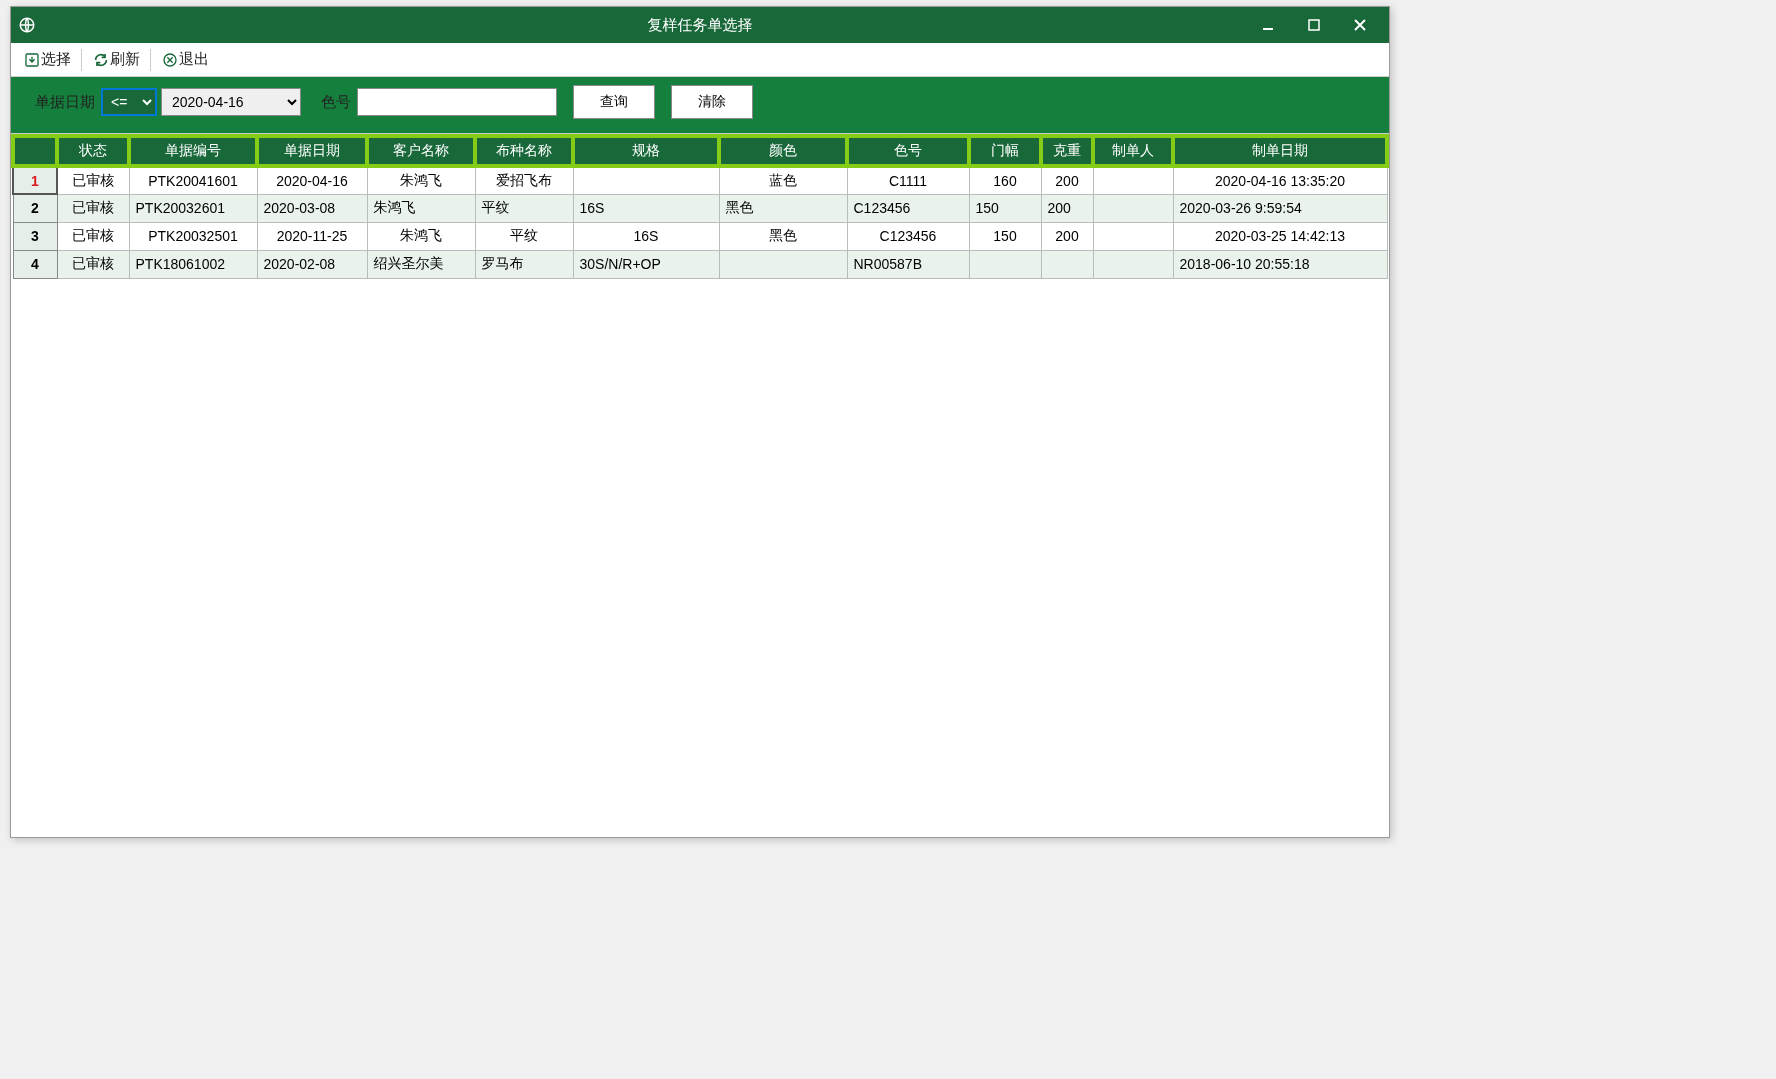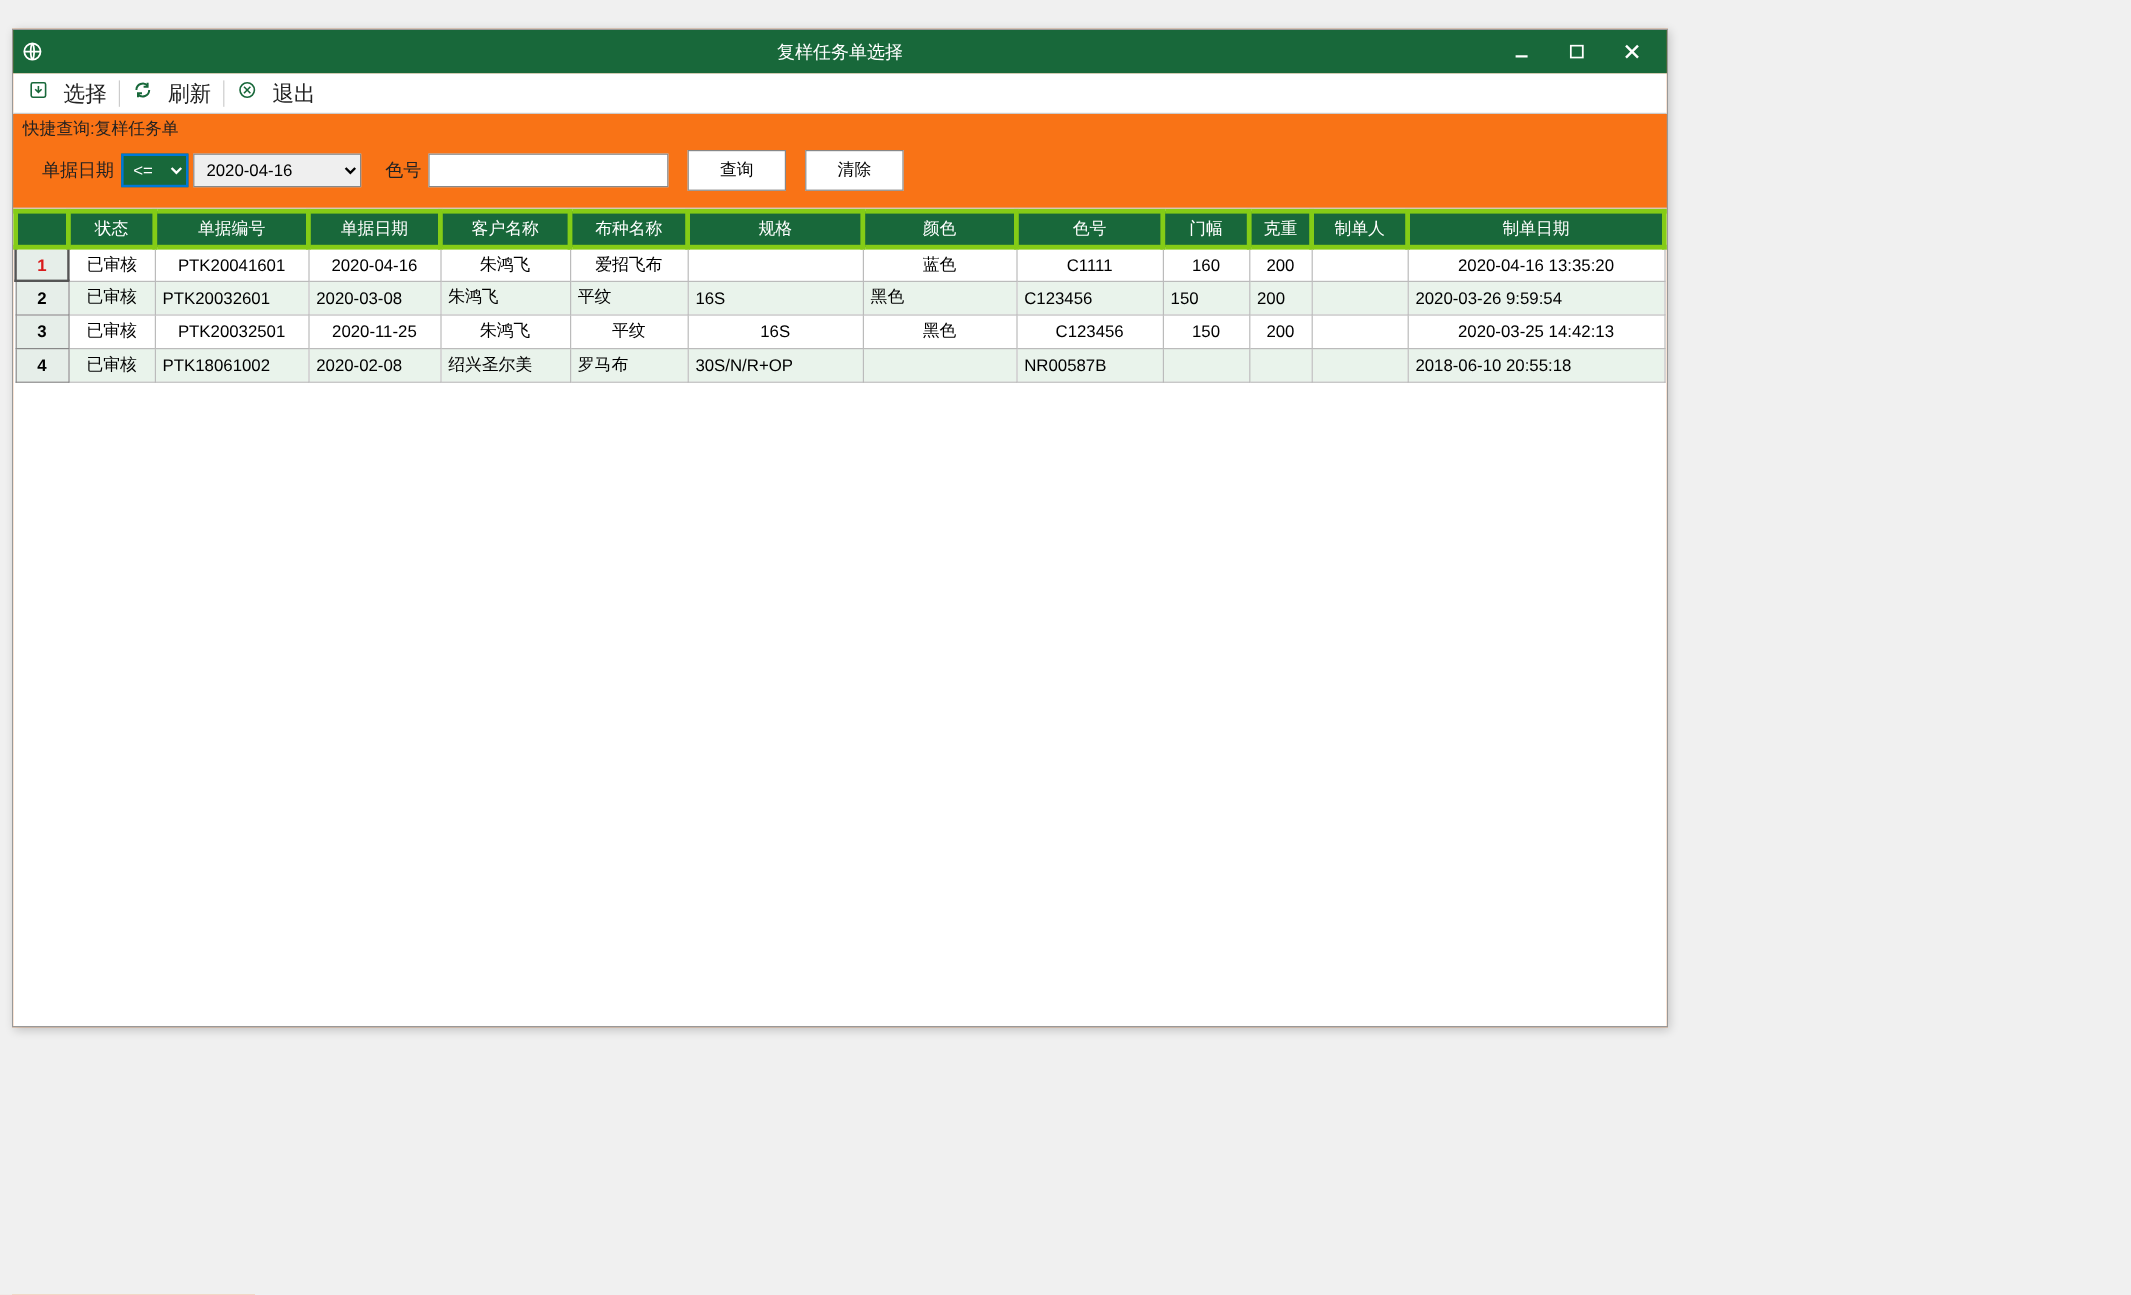--- a/index.html
+++ b/index.html
@@ -11,24 +11,24 @@
       font-family: "Microsoft YaHei", Arial, sans-serif;
       font-size: 14px;
       background: #f0f0f0;
       width: 1776px;
       height: 1079px;
       overflow: hidden;
     }
     .window {
       position: absolute;
       left: 10px;
-      top: 24px;
+      top: 6px;
       width: 1380px;
       height: 832px;
-      background: #f97316;
+      background: #15803d;
       border: 1px solid #999;
       box-shadow: 2px 2px 8px rgba(0,0,0,0.2);
       display: flex;
       flex-direction: column;
     }
     .titlebar {
       background: #18683a;
       color: #fff;
       height: 36px;
       display: flex;
@@ -67,25 +67,25 @@
     .toolbar {
       height: 34px;
       background: #fff;
       border-bottom: 1px solid #ccc;
       display: flex;
       align-items: center;
       padding: 0 4px;
     }
     .tool-btn {
       display: flex;
-      align-items: flex-start;
-      gap: 12px;
+      align-items: center;
+      gap: 0;
       padding: 2px 8px;
       cursor: pointer;
-      font-size: 18px;
+      font-size: 15px;
       color: #222;
     }
     .tool-icon {
       width: 18px;
       height: 18px;
       display: flex;
       align-items: center;
       justify-content: center;
       color: #18683a;
     }
@@ -265,21 +265,20 @@
       <span class="tool-icon">
         <svg viewBox="0 0 24 24" width="16" height="16" fill="none" stroke="#18683a" stroke-width="2">
             <circle cx="12" cy="12" r="9"></circle>
             <path d="M8 8l8 8M16 8l-8 8"></path>
           </svg>
       </span>
       <span>退出</span>
     </div>
   </div>
 
-  <div class="quick-query">快捷查询:复样任务单</div>
 
   <div class="filter-bar">
     <span class="filter-label">单据日期</span>
     <select class="op-select" id="op-select"><option>&lt;=</option><option>&lt;</option><option>=</option><option>&gt;=</option><option>&gt;</option></select>
     <select class="date-select" id="date-select"><option>2020-04-16</option></select>
     <span style="width:12px"></span>
     <span class="filter-label">色号</span>
     <input class="color-input" type="text" value="" style="">
     <button class="query-btn">查询</button>
     <button class="clear-btn">清除</button>

